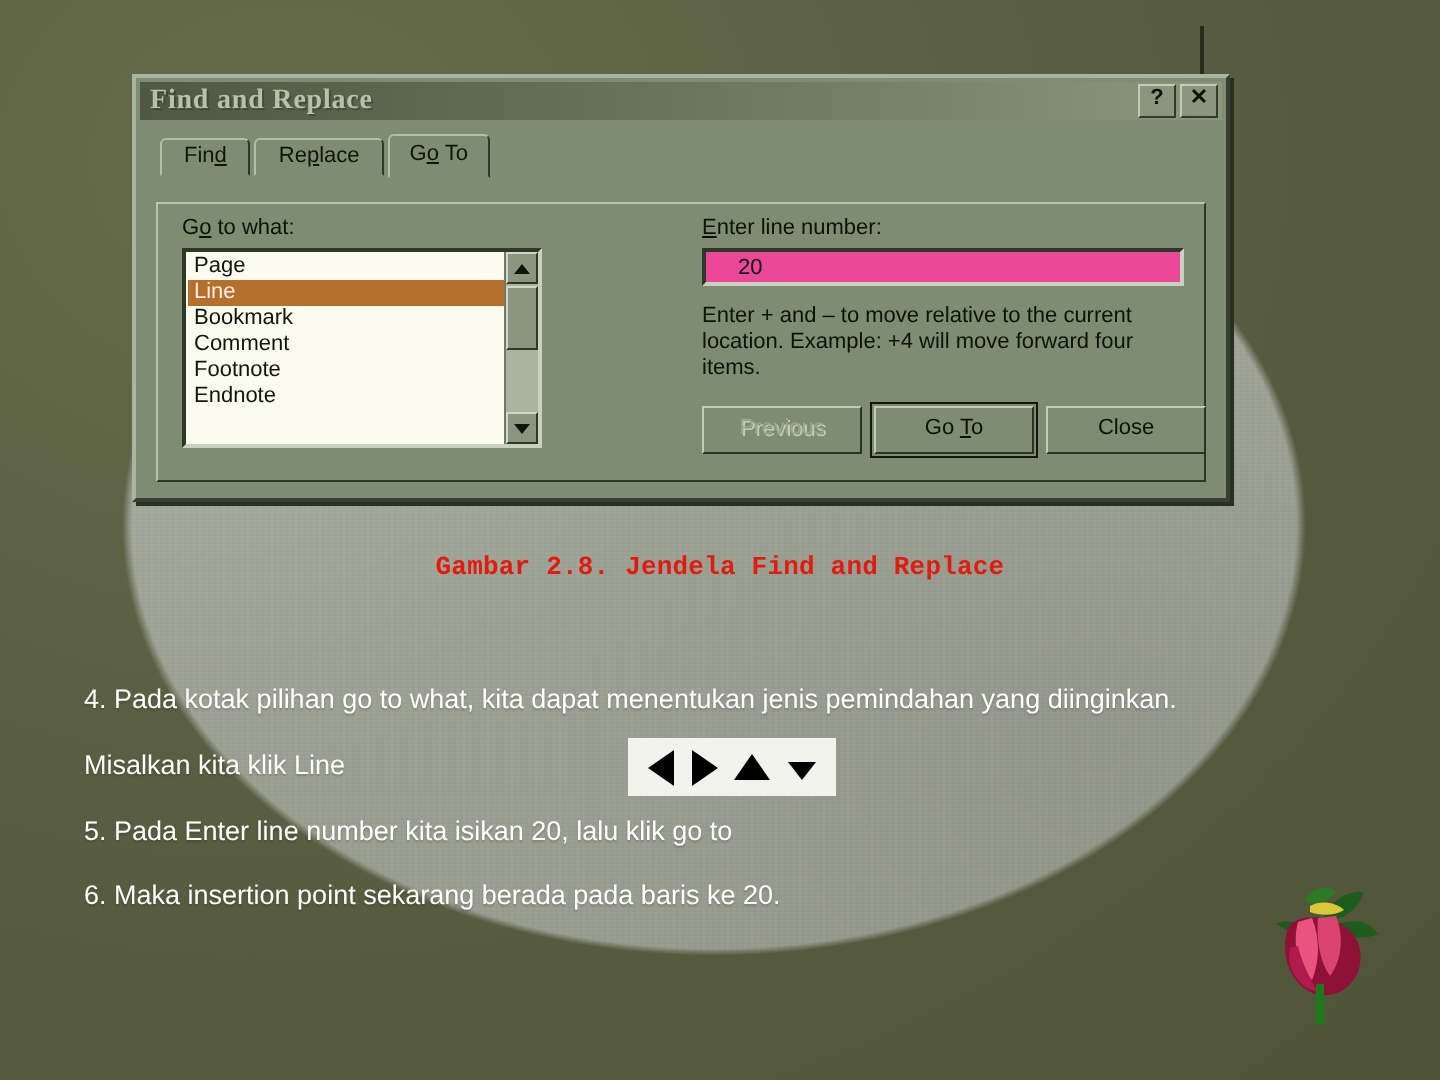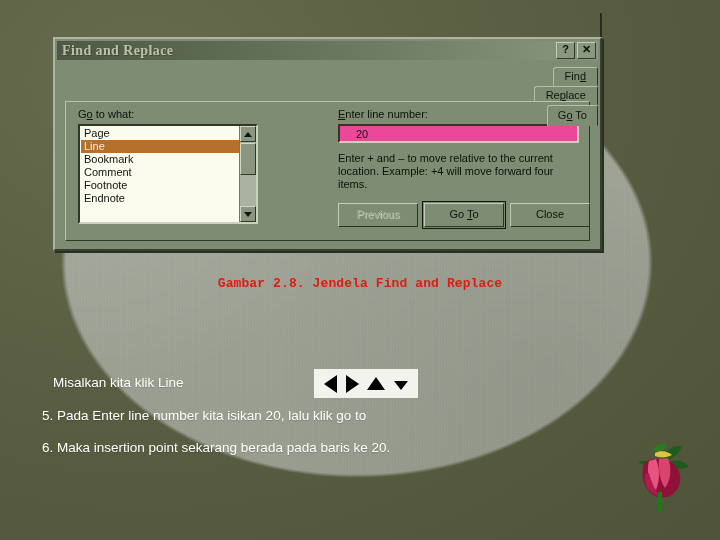--- a/index.html
+++ b/index.html
@@ -68,21 +68,21 @@
     top: 13px;
     width: 2px;
     height: 165px;
     background: #1f2418;
     opacity: .85;
   }
 
   
   .dialog {
     position: absolute;
-    left: 53px;
+    left: 66px;
     top: 37px;
     width: 545px;
     height: 210px;
     background: #7d8c73;
     border: 2px solid;
     border-color: #a9b5a0 #373f30 #373f30 #a9b5a0;
     box-shadow: 2px 2px 0 #2a301f;
     font-size: 11px;
     color: #10150c;
   }
@@ -118,21 +118,20 @@
     color: #0d1209;
     font-family: "Liberation Sans", sans-serif;
   }
   
   .tabstrip {
     position: relative;
     height: 21px;
     margin: 7px 0 0 12px;
     display: flex;
     align-items: flex-end;
-    flex-direction: column;
   }
   .tab {
     height: 17px;
     padding: 0 11px;
     line-height: 17px;
     background: #7d8c73;
     border: 1px solid;
     border-color: #b3bfa8 #2f3729 transparent #b3bfa8;
     border-radius: 3px 3px 0 0;
     margin-right: 2px;
@@ -378,21 +377,22 @@
 
       <div class="btn disabled" style="left:272px; top:101px; width:78px;">Previous</div>
       <div class="btn default" style="left:358px; top:101px; width:78px;">Go <u>T</u>o</div>
       <div class="btn" style="left:444px; top:101px; width:78px;">Close</div>
 
     </div>
   </div>
 
   <div class="caption">Gambar 2.8. Jendela Find and Replace</div>
 
-  <div class="para" style="left:42px; top:375px;margin-left:11px;">Misalkan kita klik Line</div>
+  <div class="para" style="left:42px; top:342px;">4. Pada kotak pilihan go to what, kita dapat menentukan jenis pemindahan yang diinginkan.</div>
+  <div class="para" style="left:42px; top:375px;">Misalkan kita klik Line</div>
   <div class="para" style="left:42px; top:408px;">5. Pada Enter line number kita isikan 20, lalu klik go to</div>
   <div class="para" style="left:42px; top:440px;">6. Maka insertion point sekarang berada pada baris ke 20.</div>
 
   <div class="navbox">
     <span class="nav-t nav-left"></span>
     <span class="nav-t nav-right"></span>
     <span class="nav-t nav-up"></span>
     <span class="nav-t nav-down"></span>
   </div>
 

